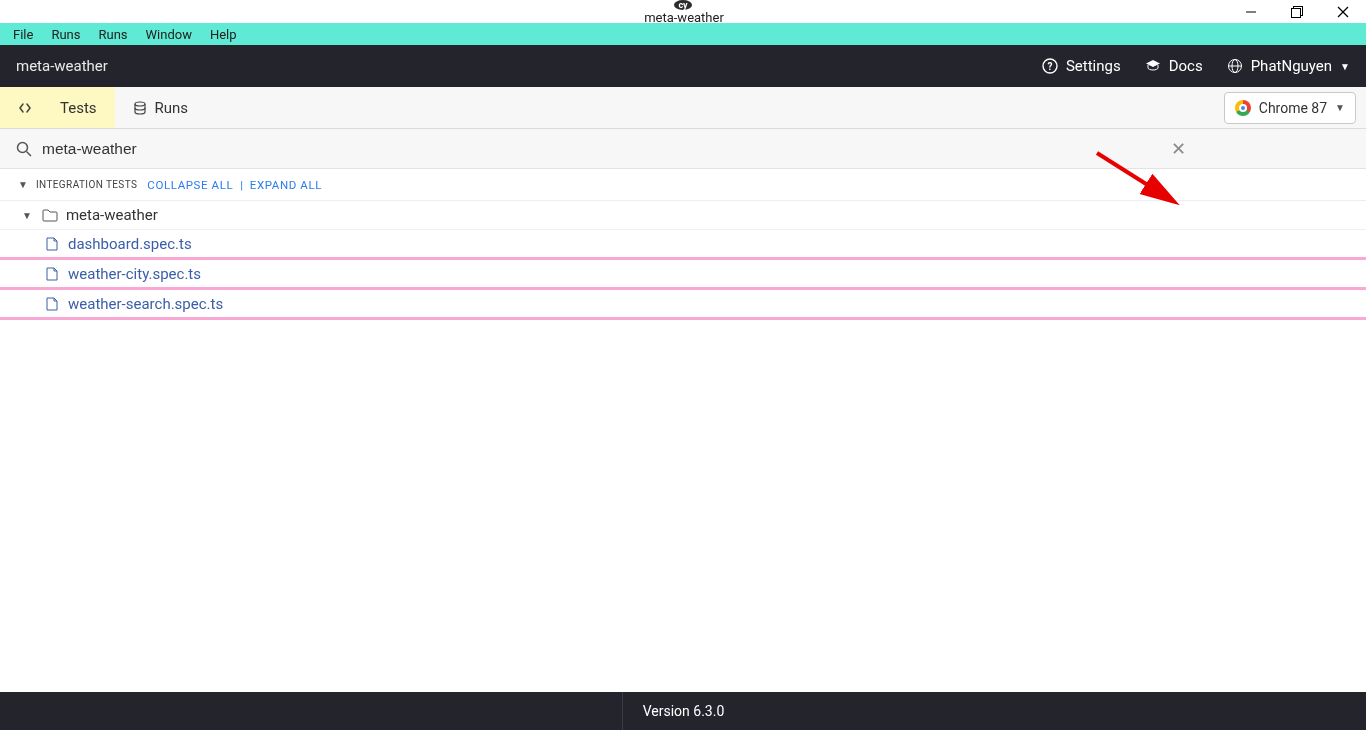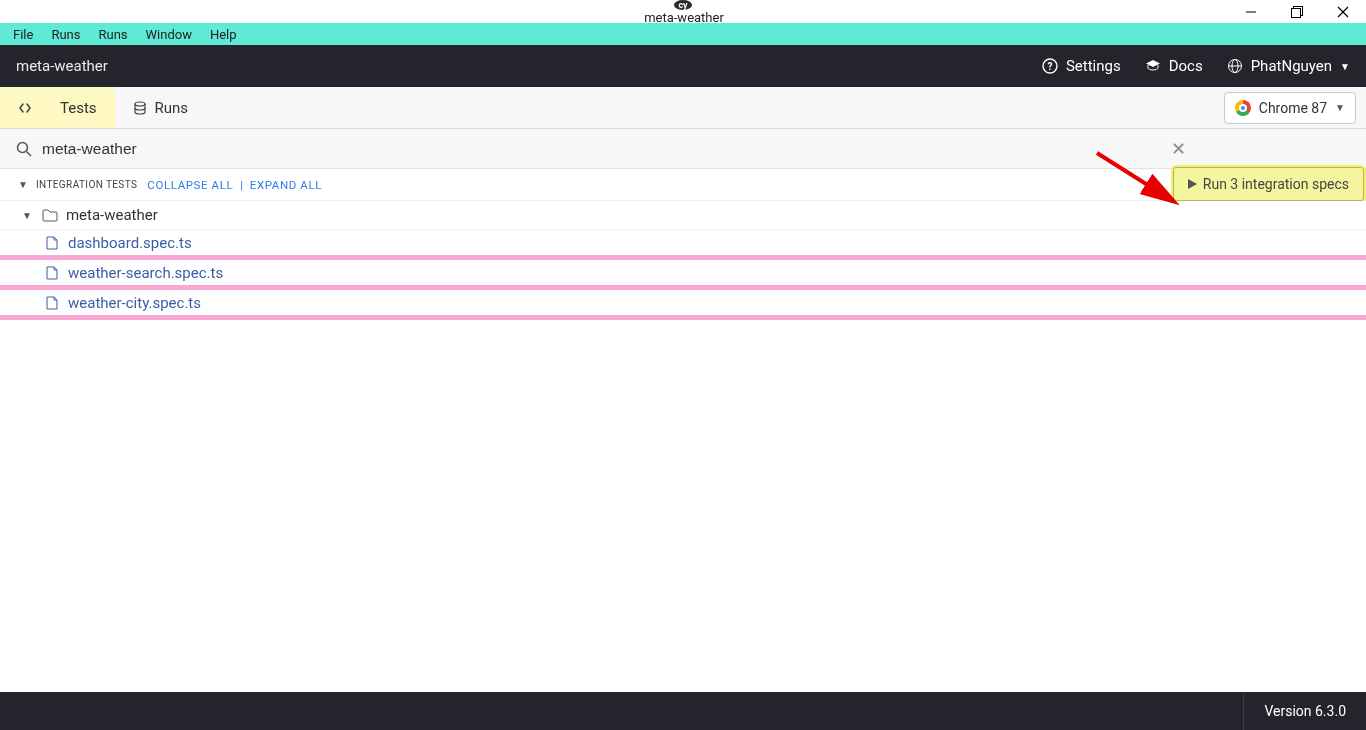--- a/index.html
+++ b/index.html
@@ -48,30 +48,30 @@
 .section-head .title { font-size: 10px; letter-spacing: 0.4px; color:#434343; }
 .section-head .links { margin-left: 10px; font-size: 11.5px; color:#2b7de9; }
 .section-head .links a { color:#2b7de9; cursor:pointer; letter-spacing: 0.6px; }
 .section-head .sep { color:#2b7de9; margin: 0 4px; }
 .run-btn { position:absolute; right: 2px; top: -2px; height: 34px; padding: 0 14px; background:#f6f59f; border:1px solid #b7b74e; border-radius:3px; box-shadow: 0 0 0 2px #f4f371; display:flex; align-items:center; gap:6px; font-size:14px; color:#444; cursor:pointer; }
 
 
 .tree { background:#fff; }
 .tree .folder { height: 29px; display:flex; align-items:center; padding-left: 22px; border-bottom: 1px solid #f0f0f0; color:#333; }
 .tree .folder .ar { font-size: 10px; margin-right: 10px; color:#555; }
-.tree .file { height: 30px; display:flex; align-items:center; padding-left: 46px; border-bottom: 5px solid #f9a8d4; cursor:pointer; }
+.tree .file { height: 30px; display:flex; align-items:center; padding-left: 46px; border-bottom: 3px solid #f9a8d4; cursor:pointer; }
 .tree .file .fic { width:12px; height:14px; margin-right: 10px; }
 .tree .file .fname { color:#3b5ea8; font-size:15px; }
 .tree .folder .fname { font-size: 15px; }
 
 
 .annotation-arrow { position: absolute; left: 1095px; top: 140px; pointer-events: none; }
 
 
-.bottombar { height: 38px; background: #23242c; color:#fff; display:flex; align-items:center; justify-content:flex-end;margin-top:28px; }
+.bottombar { height: 38px; background: #23242c; color:#fff; display:flex; align-items:center; justify-content:center;margin-top:28px; }
 .bottombar .cell { padding: 0 20px; border-left: 1px solid #3a3b45; height:100%; display:flex; align-items:center; font-size:14px; cursor:pointer; }
 
 .fill { flex: 1 1 auto; position: relative; }
 
 svg { display:block; }
 </style>
 </head>
 <body>
 
 <div class="titlebar">
@@ -182,28 +182,20 @@
 </div>
 
 <div class="section-head">
   <span class="arrow">▼</span>
   <span class="title">INTEGRATION TESTS</span>
   <span class="links">
     <a>COLLAPSE ALL</a>
     <span class="sep">|</span>
     <a>EXPAND ALL</a>
   </span>
-  <div class="run-btn">
-    <span>
-      <svg width="9" height="10" viewBox="0 0 9 10">
-          <path d="M0 0 L9 5 L0 10 Z" fill="#555"></path>
-        </svg>
-    </span>
-    <span>Run 3 integration specs</span>
-  </div>
 </div>
 
 <div class="tree fill">
   <div class="folder">
     <span class="ar">▼</span>
     <span style="margin-right:8px;">
       <svg width="16" height="14" viewBox="0 0 16 14">
           <path d="M1 3 a1 1 0 0 1 1-1 h4 l2 2 h6 a1 1 0 0 1 1 1 v7 a1 1 0 0 1 -1 1 H2 a1 1 0 0 1 -1 -1 Z" fill="none" stroke="#555" stroke-width="1"></path>
         </svg>
     </span>
@@ -216,29 +208,29 @@
         </svg>
     </span>
     <span class="fname">dashboard.spec.ts</span>
   </div>
   <div class="file">
     <span class="fic">
       <svg width="12" height="14" viewBox="0 0 12 14">
           <path d="M1 1 h7 l3 3 v9 H1 Z M8 1 v3 h3" fill="none" stroke="#3b5ea8" stroke-width="1"></path>
         </svg>
     </span>
-    <span class="fname">weather-search.spec.ts</span>
+    <span class="fname">weather-city.spec.ts</span>
   </div>
   <div class="file">
     <span class="fic">
       <svg width="12" height="14" viewBox="0 0 12 14">
           <path d="M1 1 h7 l3 3 v9 H1 Z M8 1 v3 h3" fill="none" stroke="#3b5ea8" stroke-width="1"></path>
         </svg>
     </span>
-    <span class="fname">weather-city.spec.ts</span>
+    <span class="fname">weather-search.spec.ts</span>
   </div>
 
   <svg class="annotation-arrow" width="90" height="60" viewBox="0 0 90 60" style="position:absolute; left:1095px; top:-50px;">
     <defs>
       <marker id="ahead" markerWidth="10" markerHeight="10" refX="8" refY="3" orient="auto">
         <path d="M0,0 L0,6 L10,3 Z" fill="#e60000"></path>
       </marker>
     </defs>
     <line x1="2" y1="2" x2="78" y2="50" stroke="#e60000" stroke-width="4" marker-end="url(#ahead)"></line>
   </svg>

